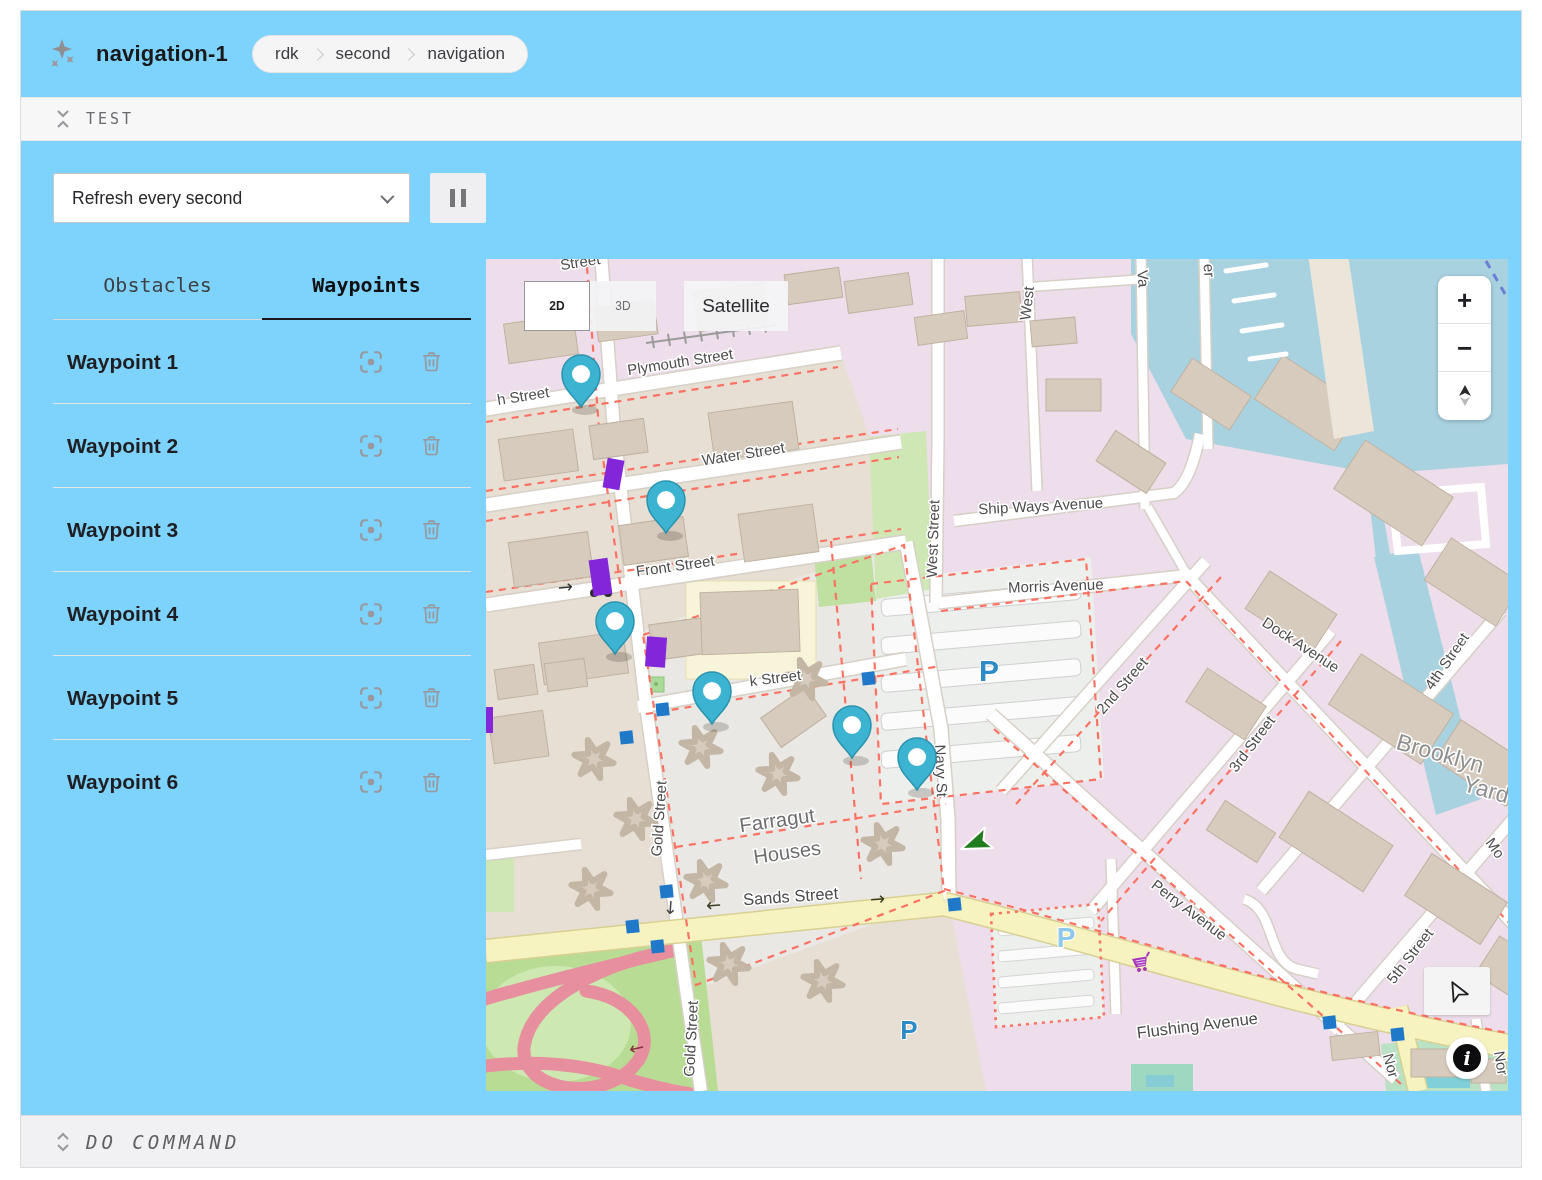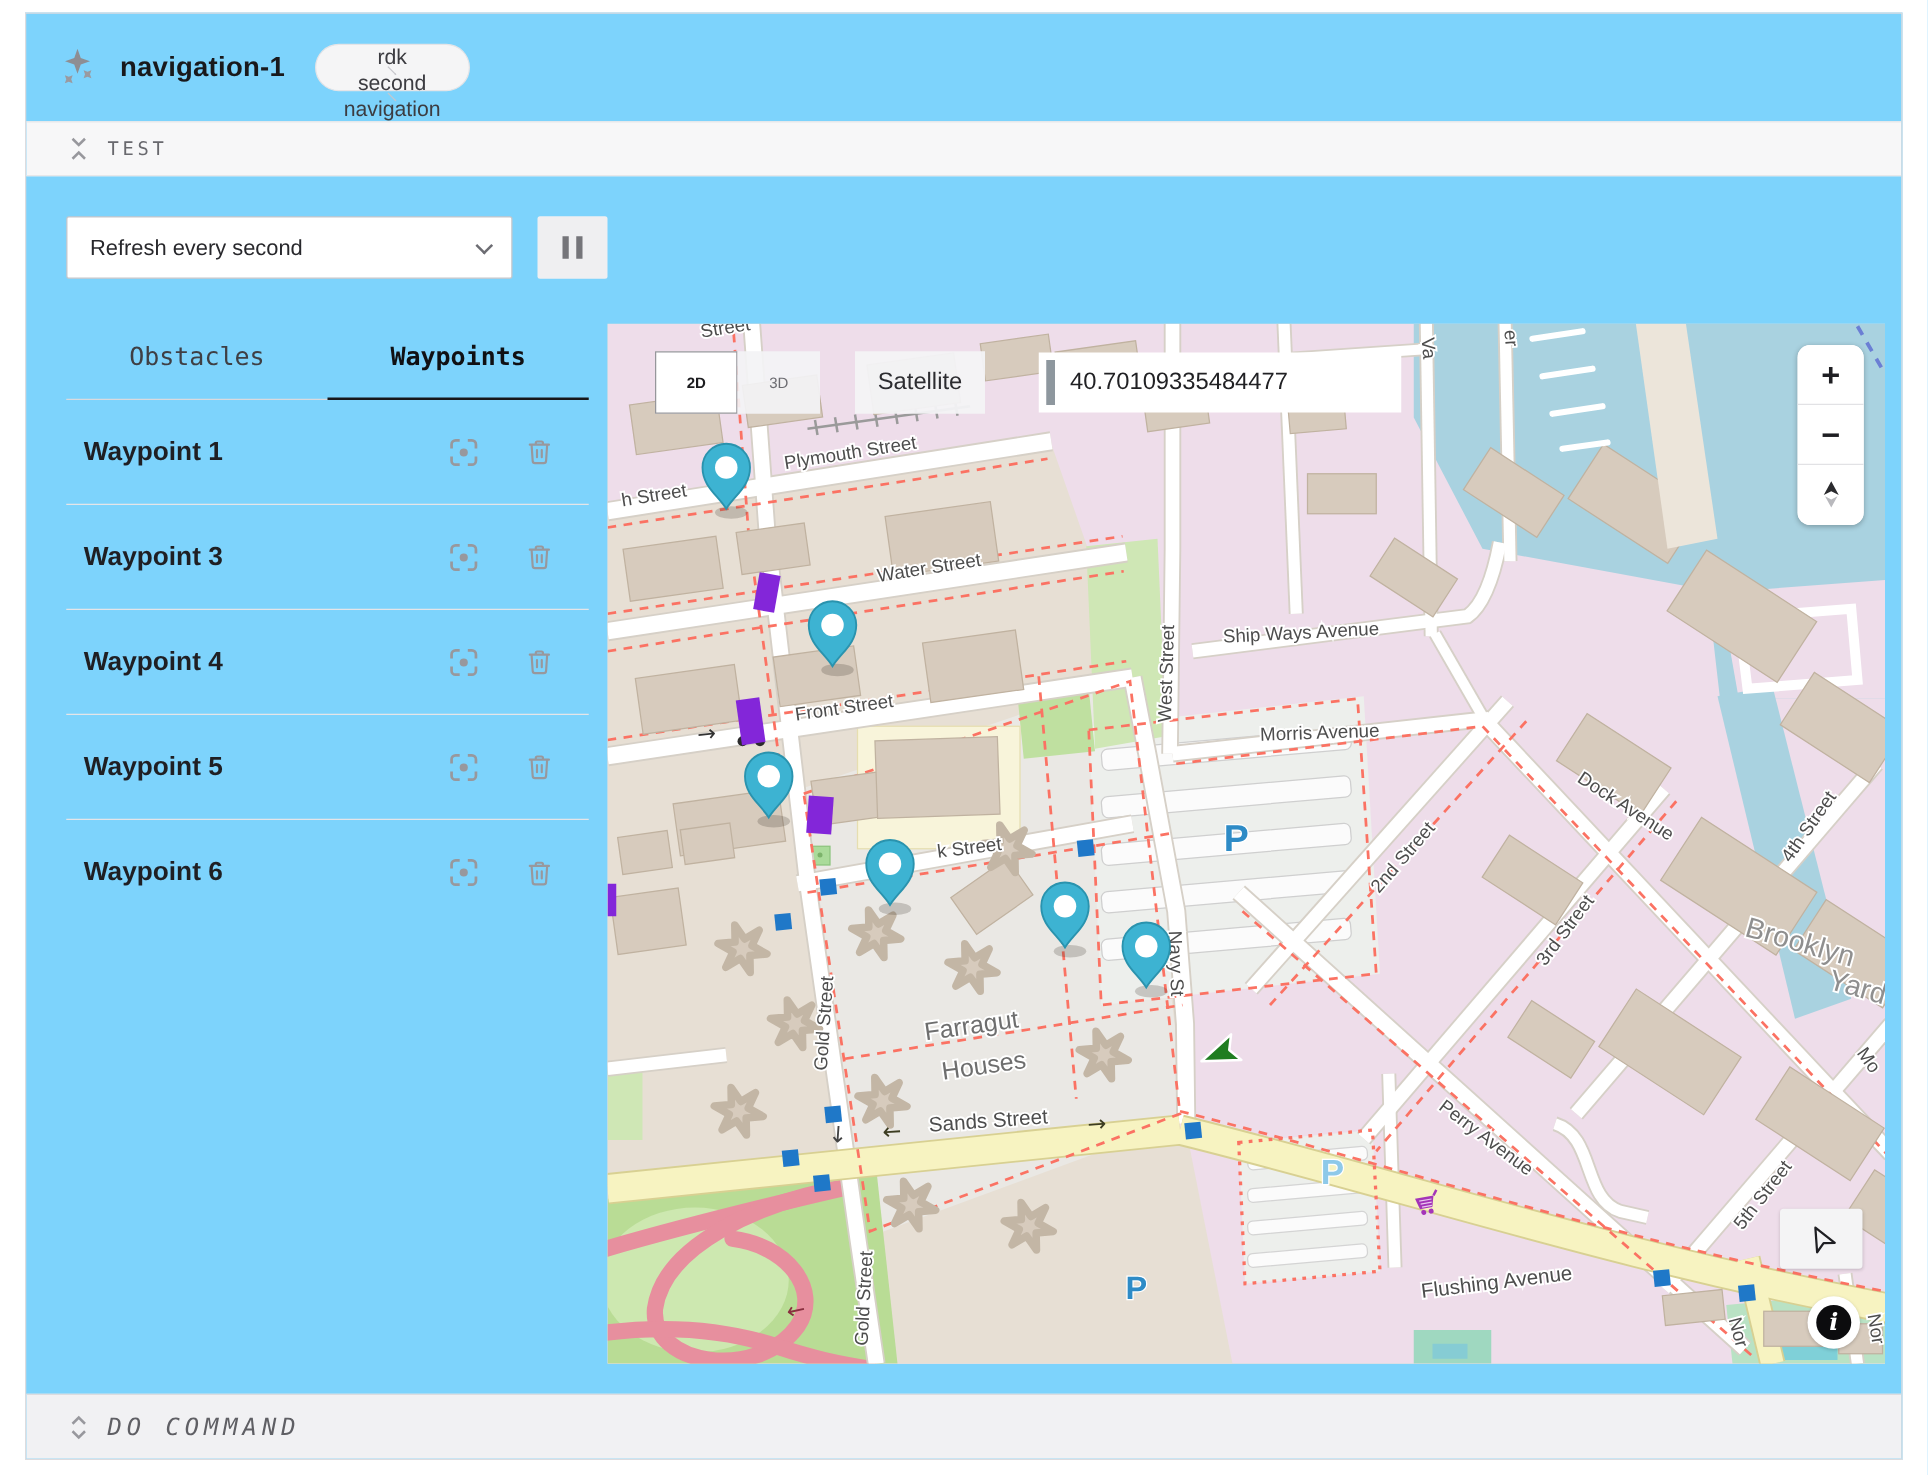--- a/index.html
+++ b/index.html
@@ -3,21 +3,21 @@
 <meta charset="utf-8">
 <style>
   * { box-sizing: border-box; margin: 0; padding: 0; }
   html,body { width:1542px; height:1180px; background:#fff; font-family:"Liberation Sans",sans-serif; }
   .card { position:absolute; left:20px; top:10px; width:1502px; height:1158px; border:1px solid #dcdcdf; background:#7dd3fc; overflow:hidden; }
 
   
   .hdr { height:86px; display:flex; align-items:center; padding-left:25px; }
   .hdr-icon { width:34px; height:34px; margin-right:16px; }
   .title { font-size:22px; font-weight:bold; color:#19191c; letter-spacing:.2px; }
-  .crumbs { display:flex; align-items:center; margin-left:24px; height:38px; background:#f5f5f6; border:1px solid #e4e4e7; border-radius:999px; padding:0 22px;flex-direction:column; }
+  .crumbs { display:flex; align-items:center; margin-left:24px; height:38px; background:#f5f5f6; border:1px solid #e4e4e7; border-radius:999px; padding:0 22px; }
   .crumb { font-size:17px; color:#3c3c41; }
   .crumb-sep { width:9px; height:9px; border-top:1.6px solid #c7c7cc; border-right:1.6px solid #c7c7cc; transform:rotate(45deg); margin:0 14px; }
 
   
   .bar { height:44px; background:#f7f7f8; border-top:1px solid #e7e7e9; border-bottom:1px solid #e7e7e9; display:flex; align-items:center; padding-left:35px; }
   .bar-label { font-family:"DejaVu Sans Mono",monospace; font-size:15px; letter-spacing:3px; color:#69696e; margin-left:16px; }
   .chev-pair { display:flex; flex-direction:column; gap:2px; }
 
   
   .refresh-row { display:flex; align-items:flex-end; padding:32px 32px 0 32px; }
@@ -108,20 +108,34 @@
 
   <div class="main">
     <div class="left">
       <div class="tabs">
         <button class="tab">Obstacles</button>
         <button class="tab active">Waypoints</button>
       </div>
       <div id="wlist">
           <div class="wrow">
             <span class="wlabel">Waypoint 1</span>
+            <button class="icon-btn">
+              <svg width="26" height="26" viewBox="0 0 24 24">
+                <path d="M3 9 V6 a3 3 0 0 1 3-3 h3 M15 3 h3 a3 3 0 0 1 3 3 v3 M21 15 v3 a3 3 0 0 1-3 3 h-3 M9 21 H6 a3 3 0 0 1-3-3 v-3" fill="none" stroke="#98989d" stroke-width="2"></path>
+                <circle cx="12" cy="12" r="3" fill="#98989d"></circle>
+              </svg>
+            </button>
+            <button class="icon-btn">
+              <svg width="23" height="23" viewBox="0 0 24 24">
+                <path d="M4 6 h16 M9 6 V4.5 a1.2 1.2 0 0 1 1.2-1.2 h3.6 a1.2 1.2 0 0 1 1.2 1.2 V6 M18.5 6 l-.9 13.5 a2 2 0 0 1-2 1.9 H8.4 a2 2 0 0 1-2-1.9 L5.5 6 M10 10.5 v6 M14 10.5 v6" fill="none" stroke="#98989d" stroke-width="1.8" stroke-linecap="round"></path>
+              </svg>
+            </button>
+          </div>
+          <div class="wrow">
+            <span class="wlabel">Waypoint 2</span>
             <button class="icon-btn">
               <svg width="26" height="26" viewBox="0 0 24 24">
                 <path d="M3 9 V6 a3 3 0 0 1 3-3 h3 M15 3 h3 a3 3 0 0 1 3 3 v3 M21 15 v3 a3 3 0 0 1-3 3 h-3 M9 21 H6 a3 3 0 0 1-3-3 v-3" fill="none" stroke="#98989d" stroke-width="2"></path>
                 <circle cx="12" cy="12" r="3" fill="#98989d"></circle>
               </svg>
             </button>
             <button class="icon-btn">
               <svg width="23" height="23" viewBox="0 0 24 24">
                 <path d="M4 6 h16 M9 6 V4.5 a1.2 1.2 0 0 1 1.2-1.2 h3.6 a1.2 1.2 0 0 1 1.2 1.2 V6 M18.5 6 l-.9 13.5 a2 2 0 0 1-2 1.9 H8.4 a2 2 0 0 1-2-1.9 L5.5 6 M10 10.5 v6 M14 10.5 v6" fill="none" stroke="#98989d" stroke-width="1.8" stroke-linecap="round"></path>
               </svg>
@@ -444,24 +458,20 @@
           <use href="#pin" x="226" y="435"></use>
           <use href="#pin" x="366" y="469"></use>
           <use href="#pin" x="431" y="501"></use>
         </svg>
 
       <div class="ovl mode-group">
         <button class="mode-btn active">2D</button>
         <button class="mode-btn">3D</button>
       </div>
       <button class="ovl sat-btn">Satellite</button>
-      <div class="ovl coord" style="left:345px">
-        <span class="accent"></span>
-        <input value="40.70109335484477" style="">
-      </div>
       <div class="ovl zoomctl">
         <button>+</button>
         <button>−</button>
         <button style="font-size:0">
           <svg width="22" height="24" viewBox="0 0 22 24">
             <polygon points="11,1 17,12 11,9 5,12" fill="#2b2b2e"></polygon>
             <polygon points="11,22 16,13 11,15.5 6,13" fill="#b9b9bd"></polygon>
           </svg>
         </button>
       </div>

